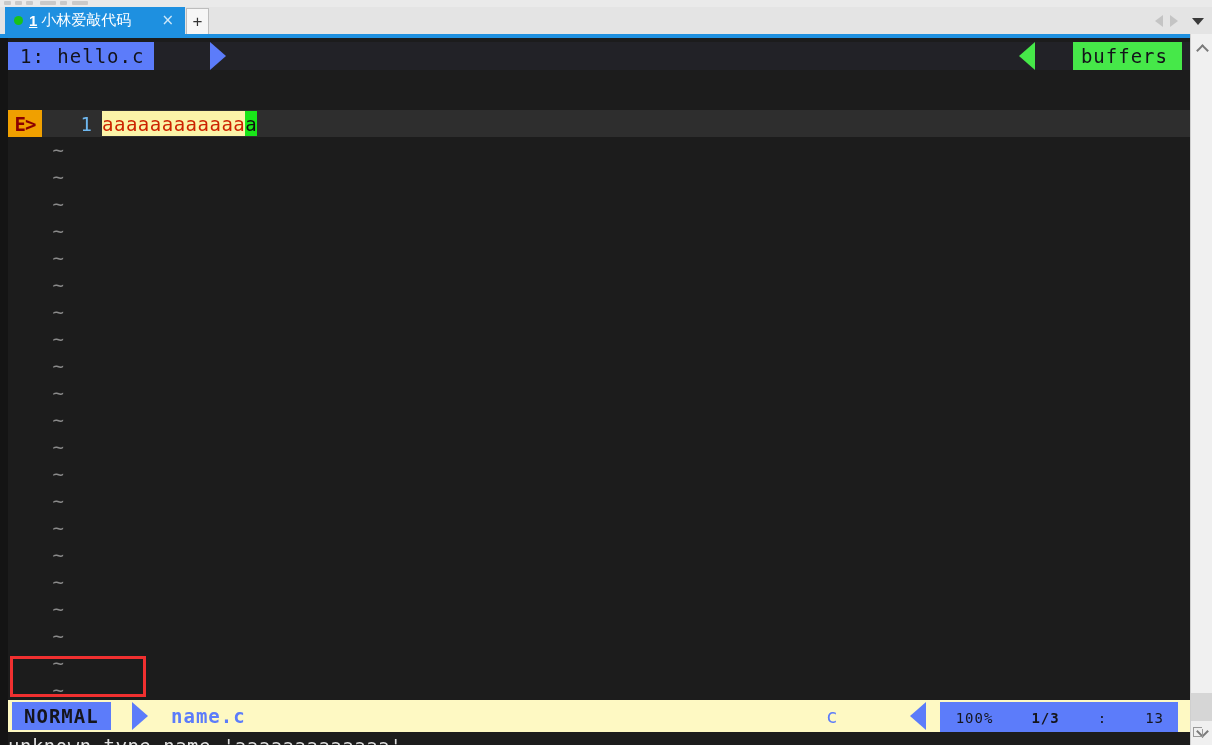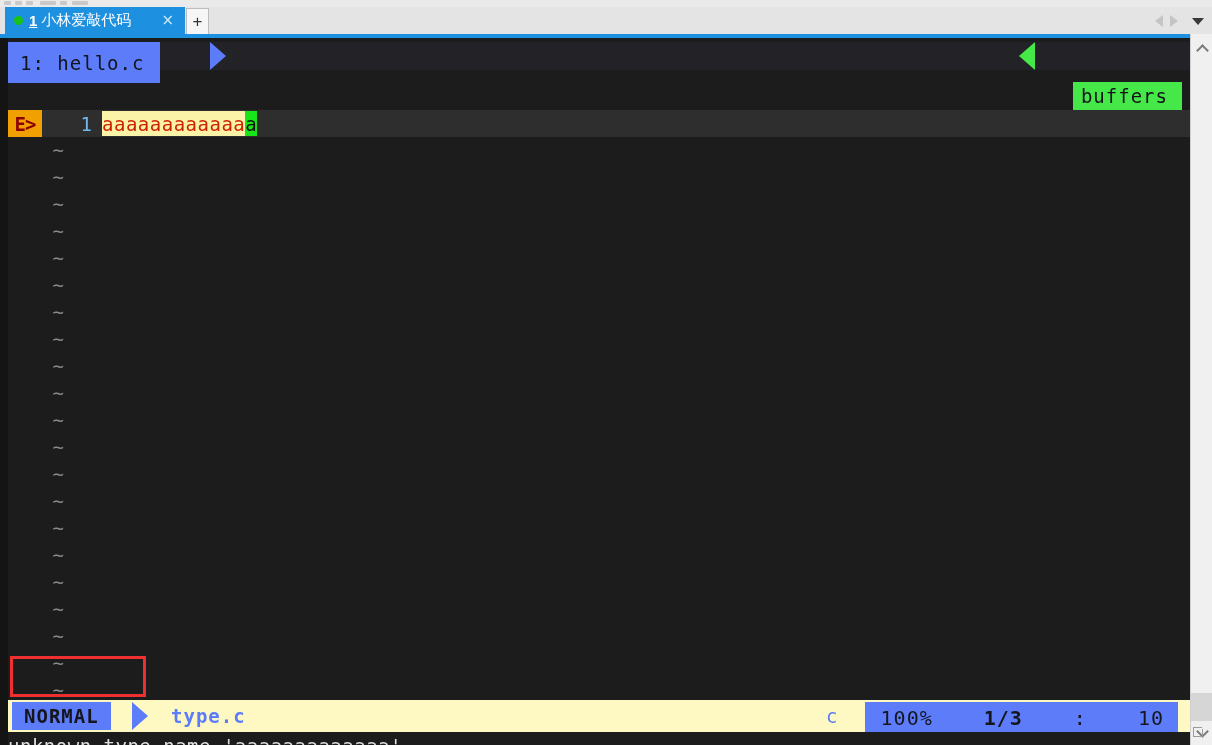--- a/index.html
+++ b/index.html
@@ -64,33 +64,33 @@
   }
   #term-leftborder {
     position:absolute; left:0; top:0; width:8px; height:707px; background:#141414;
   }
 
   
   #tabline {
     position:absolute; left:8px; top:4px; width:1182px; height:28px; background:#222227;
   }
   #tabline-item {
-    position:absolute; left:0; top:0; height:41px; background:#5c7cfa;
-    display:flex; align-items:center; padding:0 16px 0 12px;
+    position:absolute; left:0; top:0; height:28px; background:#5c7cfa;
+    display:flex; align-items:center; padding:0 10px 0 12px;
     color:#13131a; font-size:19px; letter-spacing:1px; white-space:nowrap;
   }
   #tabline-item-arrow {
     position:absolute; left:202px; top:0; width:0; height:0;
     border-top:14px solid transparent; border-bottom:14px solid transparent;
     border-left:16px solid #5c7cfa;
   }
   #tabline-buffers {
     position:absolute; right:8px; top:0; height:28px; background:#46e849;
     display:flex; align-items:center; padding:0 14px 0 8px;
-    color:#13131a; font-size:19px; letter-spacing:1px; white-space:nowrap;margin-top:40px;
+    color:#13131a; font-size:19px; letter-spacing:1px; white-space:nowrap;
   }
   #tabline-buffers-arrow {
     position:absolute; right:155px; top:0; width:0; height:0;
     border-top:14px solid transparent; border-bottom:14px solid transparent;
     border-right:16px solid #46e849;
   }
 
   
   #buffer { position:absolute; left:8px; top:32px; width:1182px; height:628px; }
 
@@ -142,22 +142,22 @@
   #status-filename {
     position:absolute; left:163px; top:2px; height:28px; display:flex;
     align-items:center; color:#5c7cfa; font-size:19px; font-weight:bold; letter-spacing:1px;
   }
   #status-filetype {
     position:absolute; left:818px; top:2px; height:28px; display:flex;
     align-items:center; color:#5c7cfa; font-size:19px;
   }
   #right-seg {
     position:absolute; right:12px; top:2px; height:32px; background:#5c7cfa;
-    display:flex; align-items:center; gap:51px; padding:0 14px 0 16px;
-    color:#15151c; font-size:20px; letter-spacing:1px;
+    display:flex; align-items:center; gap:38px; padding:0 14px 0 16px;
+    color:#15151c; font-size:14px; letter-spacing:1px;
   }
   #right-seg-arrow {
     position:absolute; right:264px; top:2px; width:0; height:0;
     border-top:14px solid transparent; border-bottom:14px solid transparent;
     border-right:16px solid #5c7cfa;
   }
   #right-pos { font-weight:bold; }
 
   #msgline {
     position:absolute; left:8px; top:694px; width:1182px; height:27px;
@@ -270,28 +270,28 @@
           <div class="tilde">~</div>
           <div class="tilde">~</div>
           <div class="tilde">~</div>
           <div class="tilde">~</div>
         </div>
     </div>
 
     <div id="statusline">
       <div id="mode-seg">NORMAL</div>
       <div id="mode-arrow"></div>
-      <div id="status-filename">type.c</div>
+      <div id="status-filename">name.c</div>
       <div id="status-filetype">c</div>
       <div id="right-seg-arrow"></div>
       <div id="right-seg">
         <span>100%</span>
         <span id="right-pos">1/3</span>
         <span>:</span>
-        <span>10</span>
+        <span>13</span>
       </div>
     </div>
 
     <div id="msgline">unknown type name 'aaaaaaaaaaaaa'</div>
 
   </div>
 
   <div id="annotation-box" style="border-color: rgb(240, 48, 48);"></div>
 
   <div id="scrollbar">

